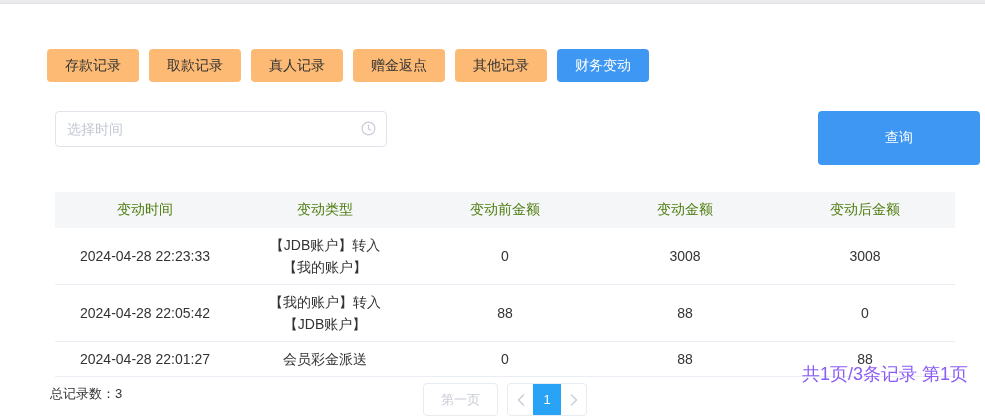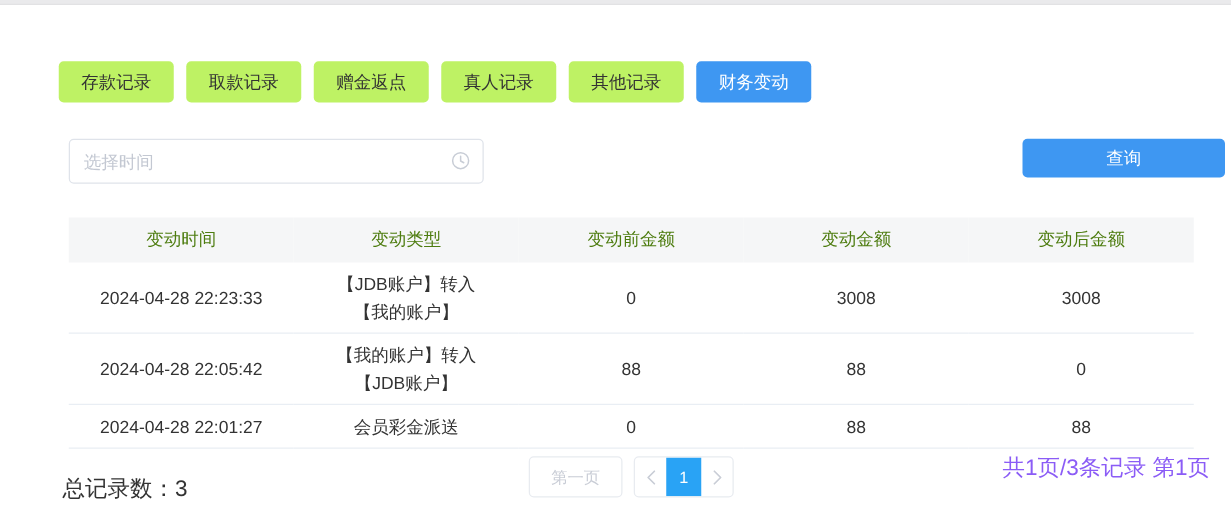--- a/index.html
+++ b/index.html
@@ -19,21 +19,21 @@
     background:#eaeaec;
     border-bottom:1px solid #e2e2e4;
   }
   
   .tabs{
     display:flex;
     gap:10px;
     margin:45px 0 0 47px;
   }
   .tab{
-    background:#bef264;
+    background:#fdba74;
     color:#333;
     font-size:14px;
     height:33px;
     line-height:33px;
     padding:0 18px;
     border-radius:4px;
     cursor:pointer;
     white-space:nowrap;
   }
   .tab.active{
@@ -67,21 +67,21 @@
   .clock-icon{
     position:absolute;
     right:11px;
     top:10px;
     width:15px;
     height:15px;
     pointer-events:none;
   }
   .search-btn{
     width:162px;
-    height:31px;
+    height:54px;
     background:var(--primary);
     color:#fff;
     border:none;
     border-radius:4px;
     font-size:14px;
     cursor:pointer;
     font-family:inherit;
   }
   
   table.records{
@@ -152,42 +152,42 @@
     display:flex;
     align-items:center;
     justify-content:center;
     cursor:pointer;
   }
   
   .footer-left{
     position:absolute;
     left:50px;
     bottom:13px;
-    font-size:18px;
+    font-size:13px;
     color:#333;
     text-align:center;
   }
   .footer-right{
     position:absolute;
     right:17px;
     bottom:30px;
     font-size:18px;
     color:#8b5cf6;
   }
 </style>
 </head>
 <body>
 
 <div class="top-strip"></div>
 
 <div class="tabs">
   <div class="tab">存款记录</div>
   <div class="tab">取款记录</div>
+  <div class="tab">真人记录</div>
   <div class="tab">赠金返点</div>
-  <div class="tab">真人记录</div>
   <div class="tab">其他记录</div>
   <div class="tab active">财务变动</div>
 </div>
 
 <div class="filter-row">
   <div class="date-input-wrap">
     <input class="date-input" type="text" placeholder="选择时间" style="">
     <svg class="clock-icon" viewBox="0 0 15 15">
       <circle cx="7.5" cy="7.5" r="6.4" fill="none" stroke="#c8cdd6" stroke-width="1.2"></circle>
       <path d="M7.5 4 V7.8 L10 9.2" fill="none" stroke="#c8cdd6" stroke-width="1.2" stroke-linecap="round"></path>

